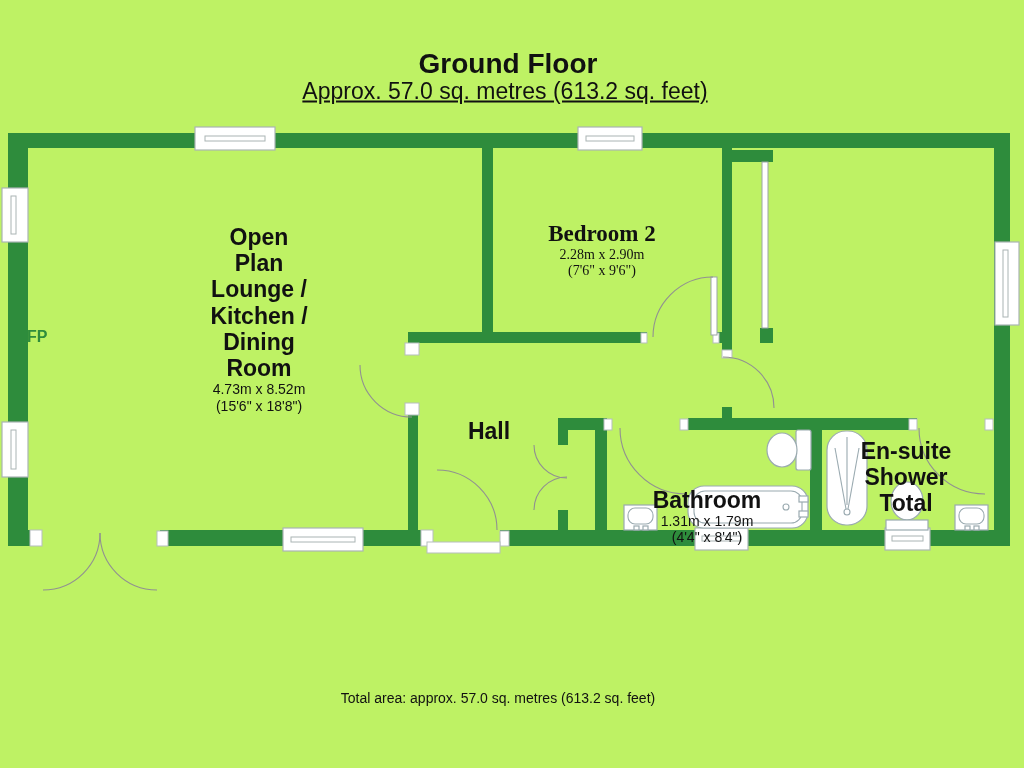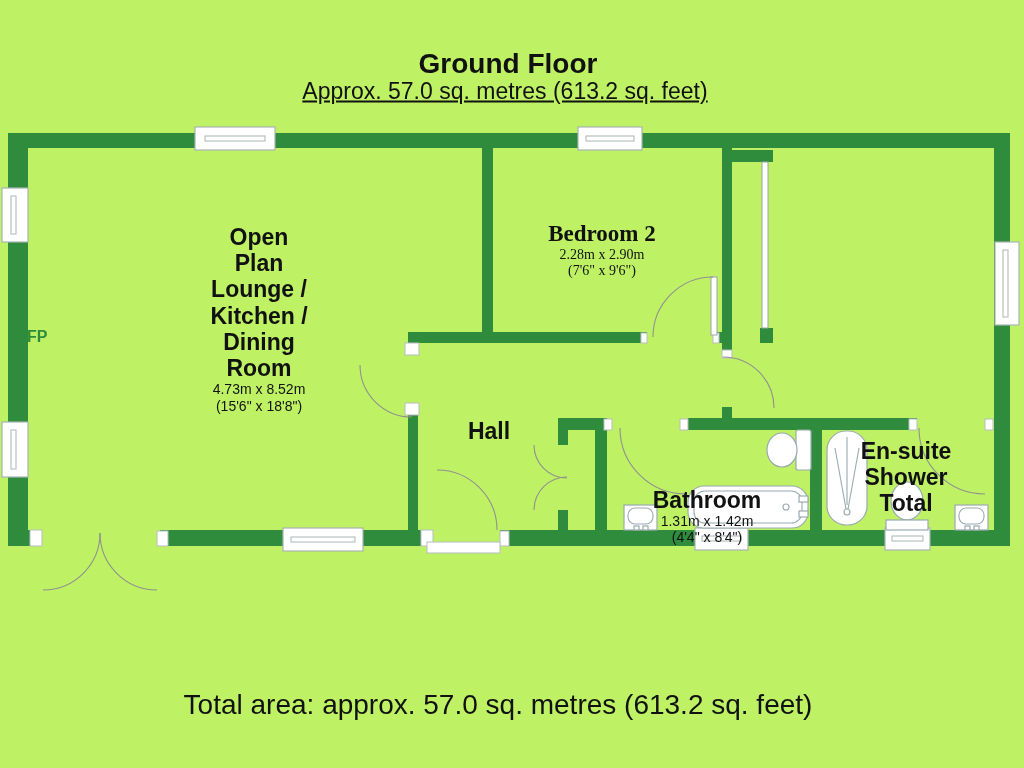--- a/index.html
+++ b/index.html
@@ -1,21 +1,21 @@
 <!DOCTYPE html>
 <html style="--wall: #2e8c3c;"><head>
 <meta charset="utf-8">
 <style>
   html,body{margin:0;padding:0;background:#fff;}
   #page{position:relative;width:1024px;height:768px;background:#bef264;overflow:hidden;
         font-family:"Liberation Sans", sans-serif;color:#111;}
   .abs{position:absolute;}
   #title{left:508px;top:64px;transform:translate(-50%,-50%);font-size:28px;font-weight:bold;white-space:nowrap;}
   #subtitle{left:505px;top:91px;transform:translate(-50%,-50%);font-size:23px;white-space:nowrap;text-decoration:underline;}
-  #footer{left:498px;top:698px;transform:translate(-50%,-50%);font-size:28px;white-space:nowrap;margin-top:7px;}
+  #footer{left:498px;top:698px;transform:translate(-50%,-50%);font-size:14px;white-space:nowrap;}
   .room-label{position:absolute;transform:translate(-50%,-50%);text-align:center;color:#111;}
   .room-name{font-weight:bold;font-size:23px;line-height:1.14;white-space:pre-line;}
   .room-dims{font-size:14px;line-height:1.16;white-space:pre;}
   #fp-label{left:27px;top:328px;font-size:16px;font-weight:bold;color:var(--wall,#2e8c3c);}
   svg{position:absolute;left:0;top:0;}
   .wall{fill:var(--wall,#2e8c3c);stroke:none;}
   .cap{fill:#fff;stroke:#b5bdbd;stroke-width:1;}
   .jamb{fill:#fff;stroke:#9aa5a5;stroke-width:1;}
   .win{fill:#fff;stroke:#aab4b4;stroke-width:1.2;}
   .win-in{fill:none;stroke:#aab4b4;stroke-width:1;}
@@ -158,21 +158,21 @@
     <div class="room-dims">(7'6" x 9'6")</div>
   </div>
 
 
   <div class="room-label" style="left:489px;top:431px;">
     <div class="room-name">Hall</div>
   </div>
 
   <div class="room-label" style="left:707px;top:471px;margin-top:45px;">
     <div class="room-name">Bathroom</div>
-    <div class="room-dims">1.31m x 1.42m</div>
+    <div class="room-dims">1.31m x 1.79m</div>
     <div class="room-dims">(4'4" x 8'4")</div>
   </div>
 
   <div class="room-label" style="left:906px;top:477px;">
     <div class="room-name">En-suite
 Shower
 Total</div>
   </div>
 
   <div class="abs" id="footer">Total area: approx. 57.0 sq. metres (613.2 sq. feet)</div>

